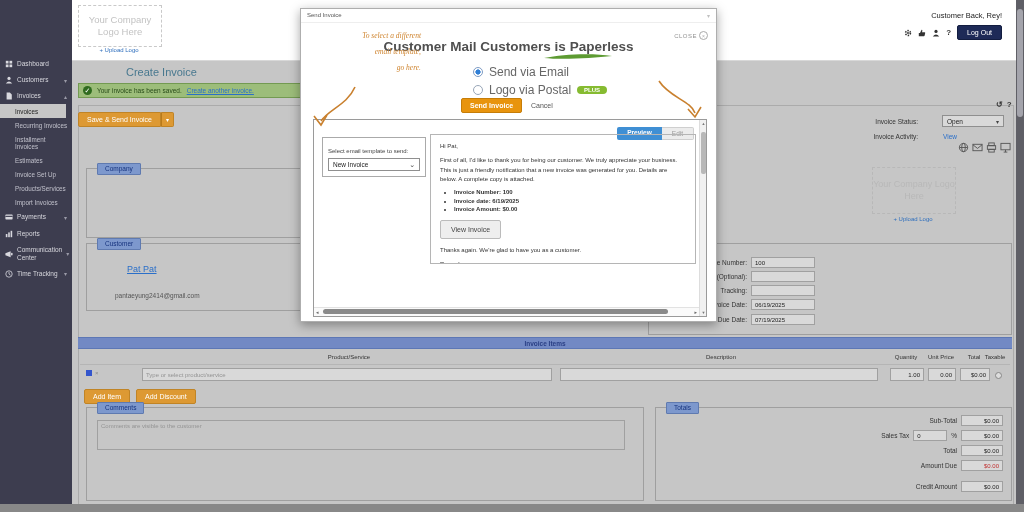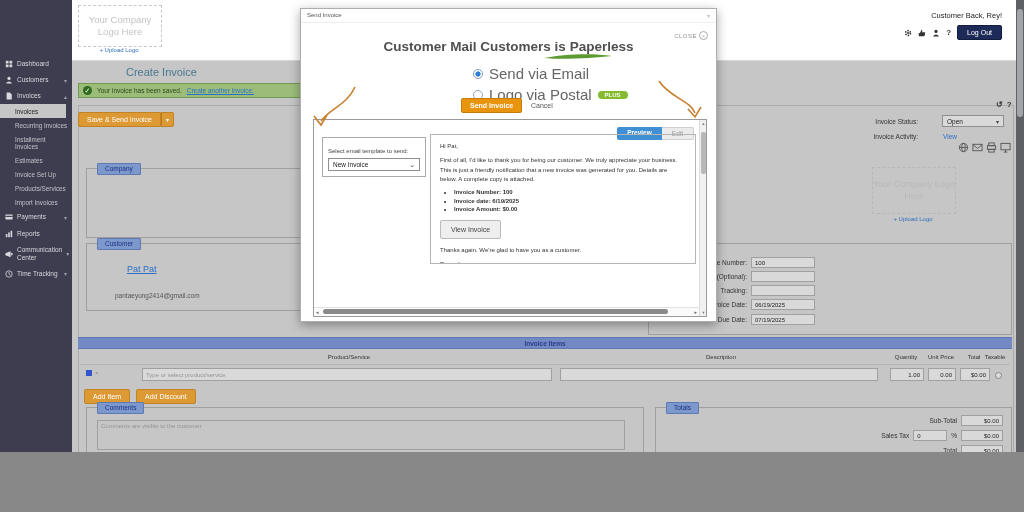--- a/index.html
+++ b/index.html
@@ -1,16 +1,16 @@
 <!DOCTYPE html>
 <html><head>
 <meta charset="utf-8">
 <style>
   html,body{margin:0;padding:0;background:#888;}
-  #page{position:relative;width:1024px;height:452px;overflow:hidden;
+  #page{position:relative;width:1024px;height:504px;overflow:hidden;
         font-family:"Liberation Sans",sans-serif;background:#c6c6c6;}
   .abs{position:absolute;}
   .stripes{background-image:repeating-linear-gradient(135deg,rgba(255,255,255,.12) 0 1px,rgba(0,0,0,0) 1px 5px);}
   
   #sidebar{left:0;top:0;width:72px;height:512px;background:#3d3d4f;z-index:3;}
   .nav{position:absolute;top:56px;left:0;right:0;}
   .nav-item{display:flex;align-items:center;gap:4px;padding:4px 5px;color:#d8d8de;font-size:6.5px;cursor:pointer;}
   .nav-item svg{flex:0 0 auto;}
   .nav-item .lbl{flex:1;line-height:1.25;}
   .nav-chev{color:#9a9aa8;font-size:6px;}
@@ -75,21 +75,21 @@
   #modal-titlebar{position:absolute;left:0;top:0;right:0;height:13px;border-bottom:1px solid #eee;}
   #modal-title{position:absolute;left:6px;top:3px;font-size:6px;color:#555;}
   #modal-close{position:absolute;right:8px;top:22px;display:flex;align-items:center;gap:2px;cursor:pointer;}
   #modal-close .txt{font-size:6px;color:#939393;letter-spacing:.5px;}
   #modal-close .cx{width:7px;height:7px;border:1px solid #aaa;border-radius:50%;color:#aaa;font-size:5px;
                    display:flex;align-items:center;justify-content:center;}
   #modal-heading{position:absolute;left:0;right:0;top:30px;text-align:center;font-size:13.5px;font-weight:bold;color:#4f4f4f;}
   .radio{width:8px;height:8px;border-radius:50%;border:1px solid #98a6b8;background:#fff;}
   .radio.sel{background:radial-gradient(circle,#2f7fd6 0 42%,#fff 50%);border-color:#7f9cc4;}
   .opt-row{display:flex;align-items:center;gap:6px;margin-bottom:4px;cursor:pointer;}
-  .opt-lbl{font-size:15px;color:#666;}
+  .opt-lbl{font-size:12px;color:#666;}
   .plus-badge{background:#86bb31;color:#fff;font-size:6px;font-weight:bold;padding:1px 7px;border-radius:6px;}
   #cancel-link{font-size:7px;color:#555;cursor:pointer;}
   .handnote{color:#cf8530;font-size:7.5px;font-style:italic;line-height:2.1;font-family:"Liberation Serif",serif;}
   #inner-panel{position:absolute;left:12px;top:110px;width:392px;height:196px;border:1px solid #9a9a9a;background:#fff;}
   #tpl-box{position:absolute;left:8px;top:17px;width:102px;height:38px;border:1px solid #aaa;background:#fff;}
   #tpl-label{position:absolute;left:5px;top:10px;font-size:6px;color:#444;}
   #tpl-select{position:absolute;left:5px;top:20px;width:92px;height:13px;background:#fff;}
   #tabs{position:absolute;right:12px;top:7px;display:flex;}
   #tab-preview{background:#3f8fd4;color:#fff;font-size:6.5px;font-weight:bold;padding:2px 10px;border-radius:2px 0 0 2px;cursor:pointer;}
   #tab-edit{background:#ececec;color:#9a9a9a;font-size:6.5px;padding:2px 10px;border:1px solid #cfcfcf;border-left:none;
@@ -356,20 +356,25 @@
       </div>
       <div class="opt-row">
         <span class="radio"></span>
         <span class="opt-lbl">Logo via Postal</span>
         <span class="plus-badge">PLUS</span>
       </div>
     </div>
     <span class="btn-orange abs" style="left:160px;top:89px;background:#e8940d;border-color:#c67d08;font-weight:bold;">Send Invoice</span>
     <span id="cancel-link" class="abs" style="left:230px;top:93px;">Cancel</span>
 
+    <div class="handnote abs" style="left:24px;top:19px;width:96px;text-align:right;">
+      <div>To select a different</div>
+      <div>email template,</div>
+      <div>go here.</div>
+    </div>
     <svg class="abs" style="left:8px;top:76px;z-index:12;" width="52" height="48" viewBox="0 0 52 48">
       <path d="M46 2 C38 20, 20 24, 12 36" fill="none" stroke="#c9802e" stroke-width="1.6"></path>
       <path d="M5 31 L12 40 L18 30" fill="none" stroke="#c9802e" stroke-width="1.6"></path>
     </svg>
     <svg class="abs" style="left:352px;top:70px;z-index:12;" width="52" height="46" viewBox="0 0 52 46">
       <path d="M6 2 C16 18, 38 22, 42 34" fill="none" stroke="#c9802e" stroke-width="1.6"></path>
       <path d="M35 30 L42 38 L48 28" fill="none" stroke="#c9802e" stroke-width="1.6"></path>
     </svg>
 
     <div id="inner-panel">

